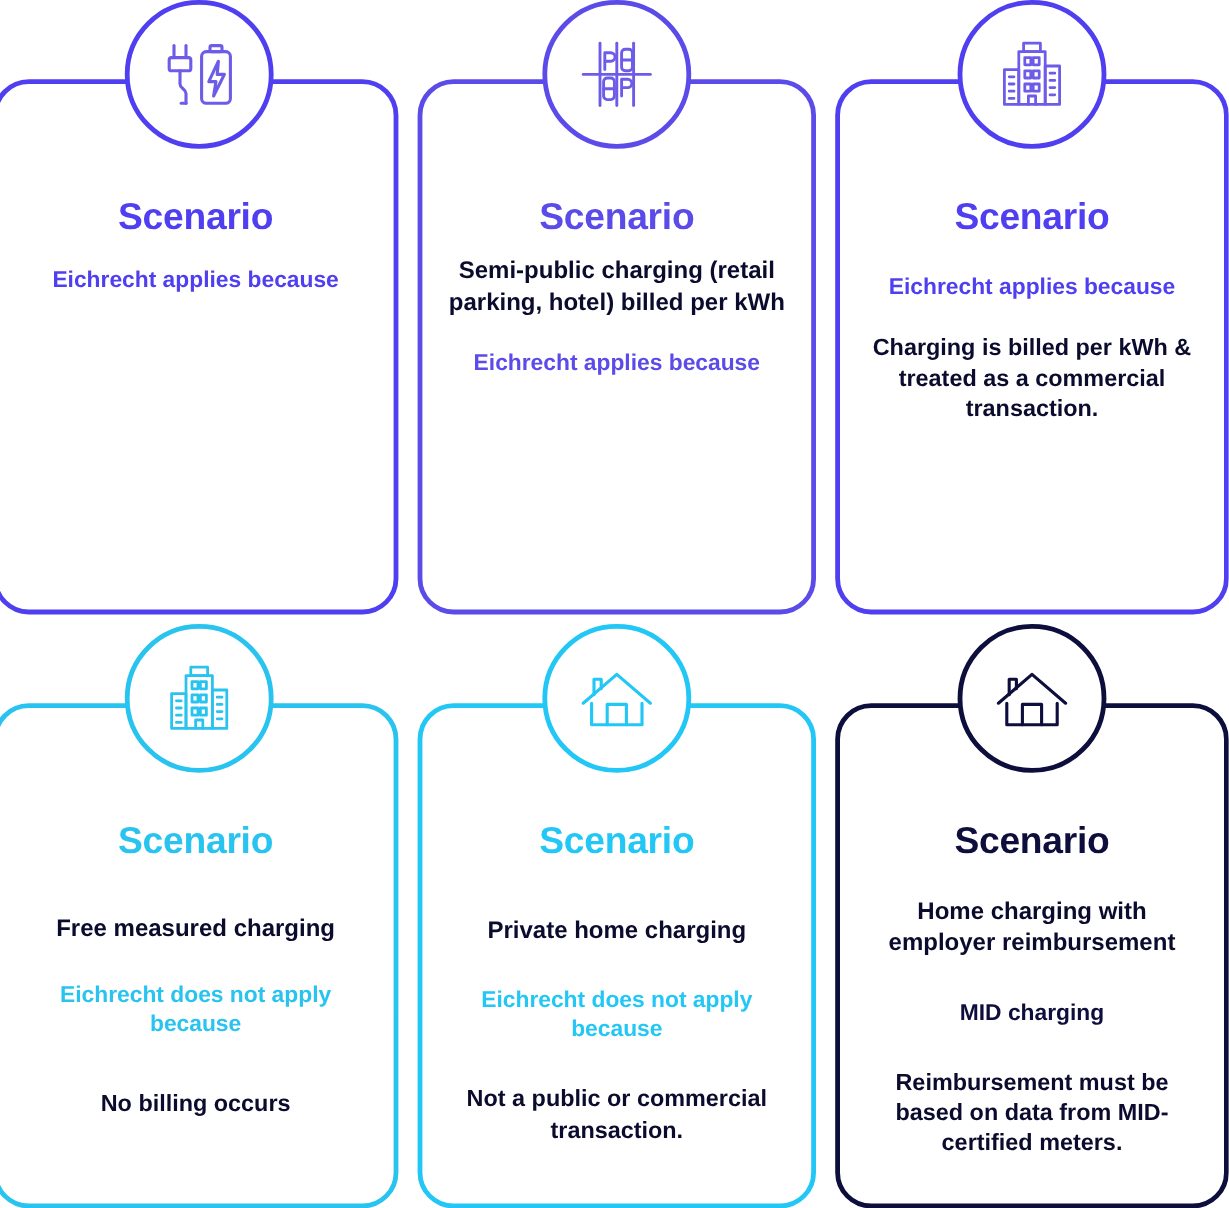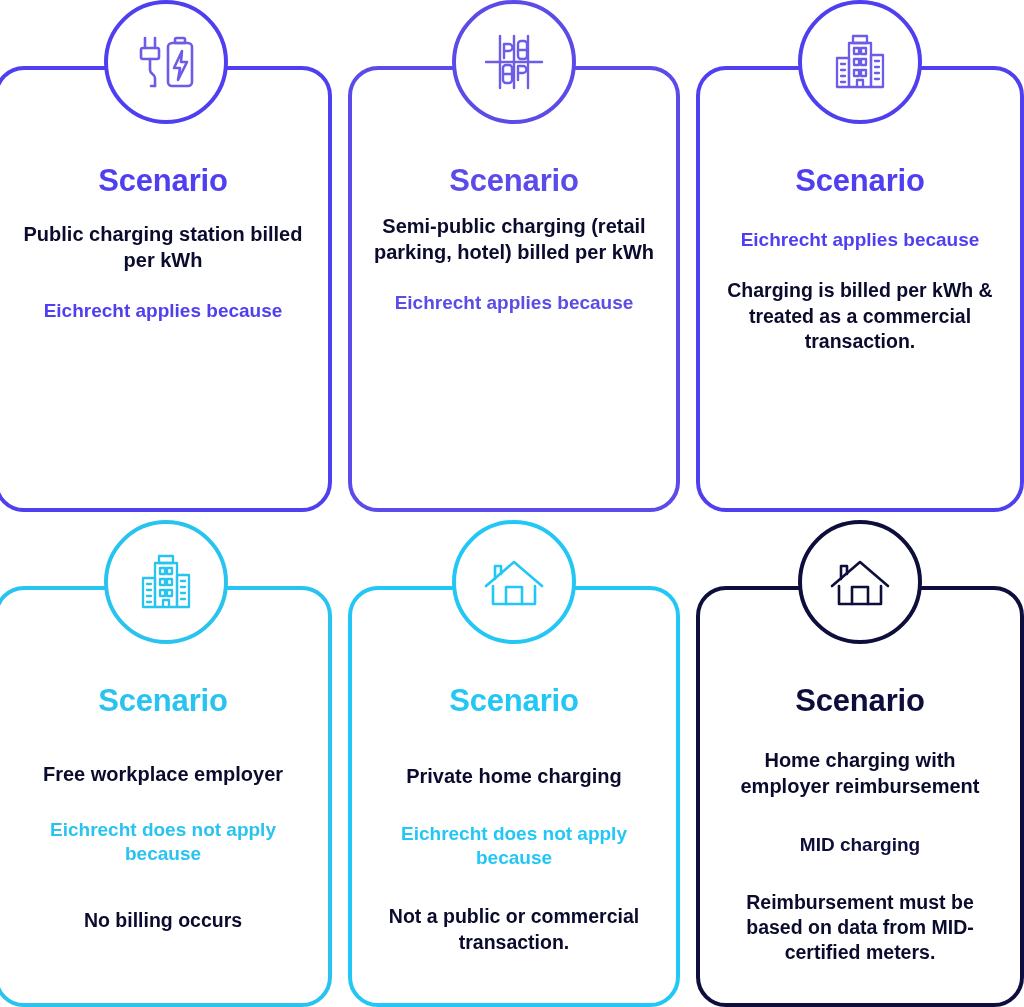--- a/index.html
+++ b/index.html
@@ -118,21 +118,20 @@
   .cell.c6 .rule-label { margin-bottom: 32px; }
 </style>
 </head>
 <body>
 
 <div id="grid">
 
   <div class="cell c1" style="--accent:#4F3FF0">
     <div class="card">
       <div class="scenario-title">Scenario</div>
-      <div class="scenario-desc">Public charging station billed per kWh</div>
       <div class="rule-label">Eichrecht applies because</div>
     </div>
     <div class="badge">
       <span>
         <svg width="72" height="72" viewBox="0 0 72 72" fill="none" stroke="#6C5CE7" stroke-width="2.6" stroke-linecap="round" stroke-linejoin="round">
           <path d="M15 12 V22"></path>
           <path d="M25 12 V22"></path>
           <rect x="11" y="22" width="18" height="11" rx="2"></rect>
           <path d="M20 33 V44 C20 48 25 48 25 52 V60"></path>
           <path d="M25 60 H21"></path>
@@ -191,21 +190,21 @@
           <path d="M17 38 H21 M17 44 H21 M17 50 H21 M17 56 H21"></path>
           <path d="M51 35 H55 M51 41 H55 M51 47 H55 M51 53 H55"></path>
         </svg>
       </span>
     </div>
   </div>
 
   <div class="cell c4" style="--accent:#29C3F0">
     <div class="card">
       <div class="scenario-title">Scenario</div>
-      <div class="scenario-desc">Free workplace employer</div>
+      <div class="scenario-desc">Free measured charging</div>
       <div class="rule-label">Eichrecht does not apply because</div>
       <div class="rule-reason">No billing occurs</div>
     </div>
     <div class="badge">
       <span>
         <svg width="72" height="72" viewBox="0 0 72 72" fill="none" stroke="#29C3F0" stroke-width="2.3" stroke-linecap="round" stroke-linejoin="round">
           <rect x="25" y="17" width="22" height="44"></rect>
           <rect x="29" y="10" width="14" height="7"></rect>
           <rect x="13" y="32" width="12" height="29"></rect>
           <rect x="47" y="29" width="12" height="32"></rect>

